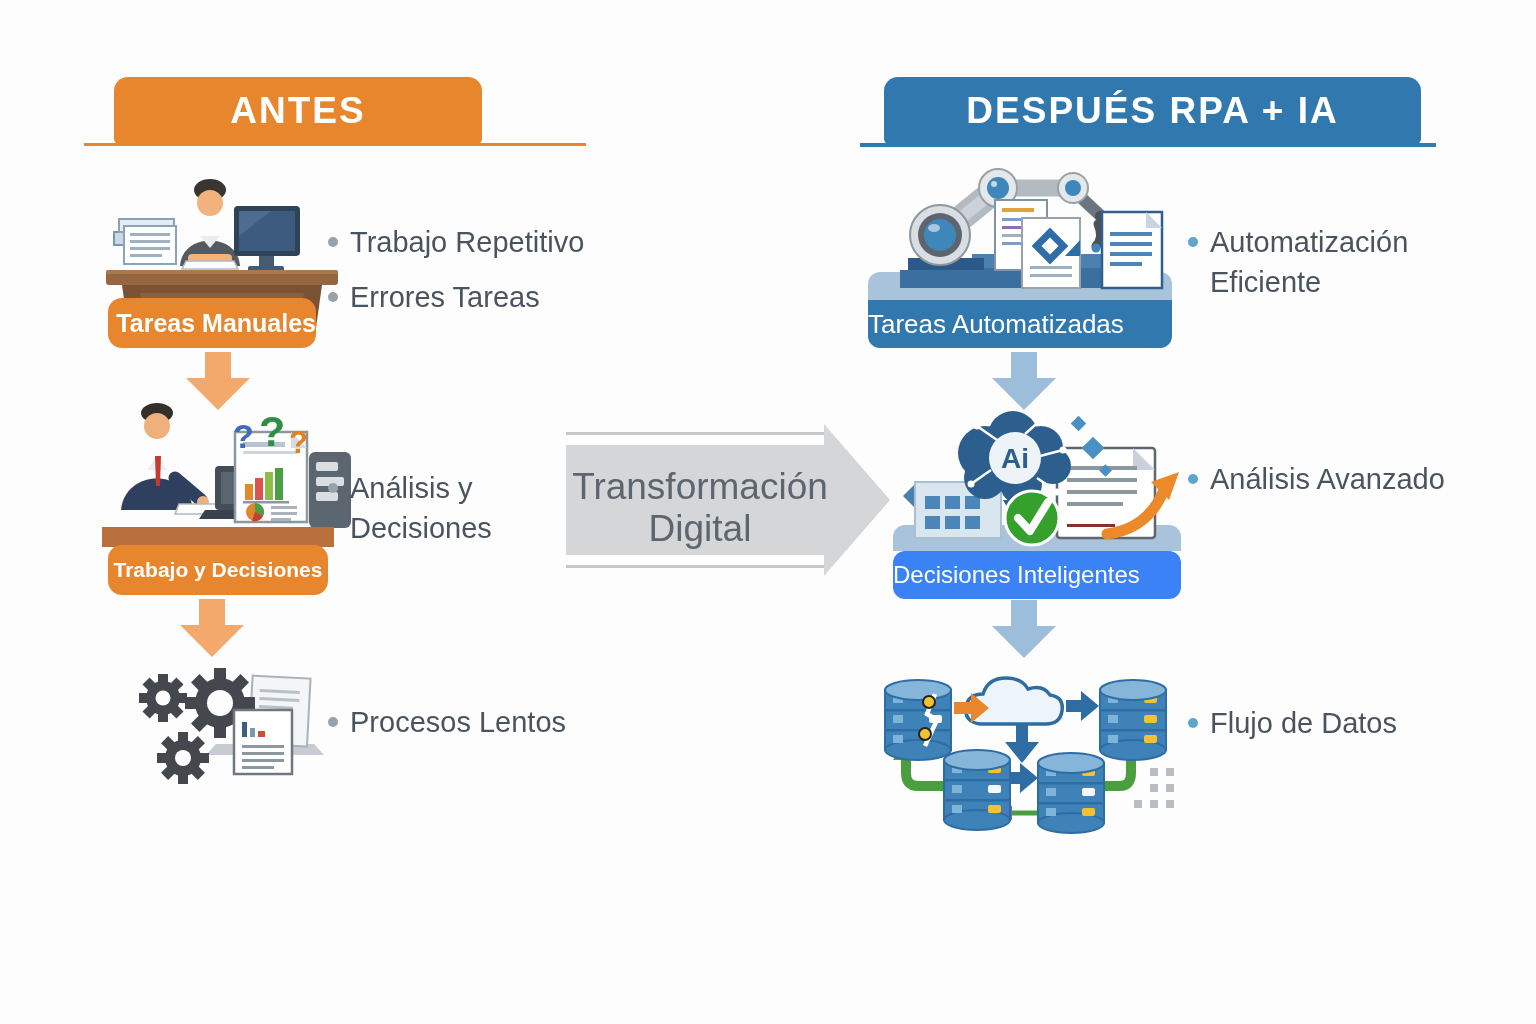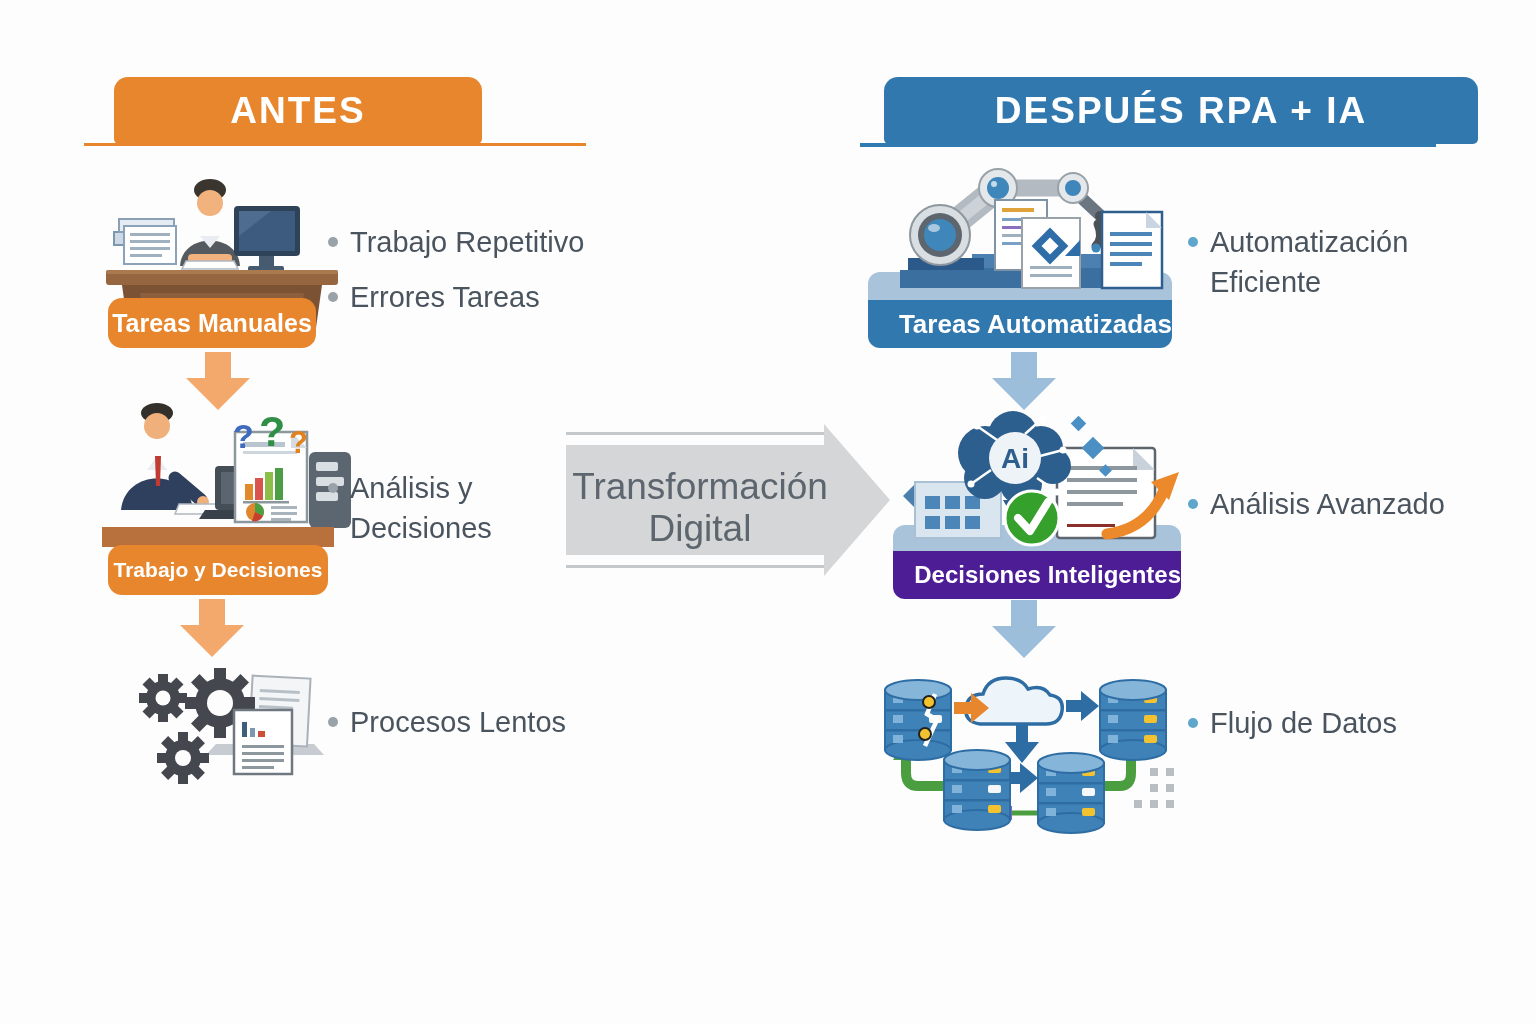--- a/index.html
+++ b/index.html
@@ -5,40 +5,40 @@
   html,body{margin:0;padding:0;background:#ffffff;}
   #canvas{position:relative;width:1536px;height:1024px;background:#fdfdfd;overflow:hidden;
           font-family:"Liberation Sans",sans-serif;}
   .abs{position:absolute;}
   .hdr{color:#fff;font-weight:bold;font-size:37px;letter-spacing:2px;text-align:center;
        border-radius:14px 14px 5px 5px;display:flex;align-items:center;justify-content:center;}
   .uline{height:3px;}
   .stepbanner{color:#fff;font-weight:bold;text-align:center;display:flex;align-items:center;
        justify-content:center;border-radius:14px;}
   .band{border-radius:12px 12px 0 0;}
-  .bannerB{color:#fff;font-weight:bold;text-align:center;display:flex;align-items:center;
-       justify-content:flex-end;border-radius:0 0 12px 12px;}
+  .bannerB{color:#fff;font-weight:normal;text-align:center;display:flex;align-items:center;
+       justify-content:flex-start;border-radius:0 0 12px 12px;}
   .bullet{display:flex;gap:12px;font-size:29px;line-height:40px;color:#4A545E;}
   .dot{width:10px;height:10px;border-radius:50%;margin-top:15px;flex:0 0 auto;}
   .dotL{background:#99A2A9;}
   .dotR{background:#5FA6CC;}
   .midtext{color:#5D666E;font-size:37px;line-height:42px;text-align:center;}
   svg{display:block;}
 </style>
 </head>
 <body>
 
 <div id="canvas">
 
   <div class="abs hdr" style="left:114px;top:77px;width:368px;height:67px;background:#E8862D;">
     <span>ANTES</span>
   </div>
   <div class="abs uline" style="left:84px;top:143px;width:502px;background:#E8862D;"></div>
 
-  <div class="abs hdr" style="left:884px;top:77px;width:594px;height:67px;background:#3178AF;">
+  <div class="abs hdr" style="left:884px;top:77px;width:537px;height:67px;background:#3178AF;">
     <span>DESPUÉS RPA + IA</span>
   </div>
   <div class="abs uline" style="left:860px;top:143px;width:576px;height:4px;background:#2E7AB1;"></div>
 
   <svg class="abs" style="left:88px;top:170px;" width="268" height="178" viewBox="0 0 268 178">
 
     <g>
       <rect x="26" y="62" width="62" height="13" fill="#cdd9e6" stroke="#7f97ad" stroke-width="2"></rect>
       <rect x="31" y="49" width="55" height="13" fill="#e4ebf2" stroke="#8aa0b5" stroke-width="2"></rect>
       <rect x="36" y="56" width="52" height="38" fill="#ffffff" stroke="#8ba3b8" stroke-width="2"></rect>
@@ -65,21 +65,21 @@
       <rect x="160" y="96" width="36" height="6" rx="2" fill="#475b70"></rect>
     </g>
 
     <g>
       <rect x="18" y="100" width="232" height="15" rx="3" fill="#95663f"></rect>
       <rect x="18" y="100" width="232" height="4" rx="2" fill="#aa7a4e"></rect>
       <polygon points="34,115 234,115 226,172 42,172" fill="#7c5234"></polygon>
       <polygon points="52,123 216,123 210,164 58,164" fill="#8d5f3c"></polygon>
     </g>
   </svg>
-  <div class="abs stepbanner" style="left:108px;top:298px;width:208px;height:50px;background:#E8862D;font-size:25px;">
+  <div class="abs stepbanner" style="left:108px;top:298px;width:208px;height:50px;background:#E8862D;font-size:25px;justify-content:flex-end;">
     <span>Tareas Manuales</span>
   </div>
 
   <div class="abs bullet" style="left:328px;top:222px;width:300px;">
     <span class="dot dotL"></span>
     <span>Trabajo Repetitivo</span>
   </div>
   <div class="abs bullet" style="left:328px;top:277px;width:300px;">
     <span class="dot dotL"></span>
     <span>Errores Tareas</span>
@@ -302,21 +302,21 @@
   <div class="abs bullet" style="left:1188px;top:222px;width:218px;">
     <span class="dot dotR"></span>
     <span>Automatización Eficiente</span>
   </div>
 
   <svg class="abs" style="left:992px;top:352px;" width="64" height="58" viewBox="0 0 64 58">
     <polygon points="19,0 45,0 45,26 64,26 32,58 0,26 19,26" fill="#9CBEDA"></polygon>
   </svg>
 
   <div class="abs band" style="left:893px;top:525px;width:288px;height:26px;background:#A9C3DB;"></div>
-  <div class="abs bannerB" style="left:893px;top:551px;width:288px;height:48px;background:#4c1d95;font-size:24px;">
+  <div class="abs bannerB" style="left:893px;top:551px;width:288px;height:48px;background:#3b82f6;font-size:24px;border-radius:12px;">
     <span>Decisiones Inteligentes</span>
   </div>
   <svg class="abs" style="left:885px;top:398px;z-index:2;" width="305" height="152" viewBox="0 0 305 152">
 
     <g>
       <polygon points="30,86 18,98 30,110" fill="#4a7fae"></polygon>
       <rect x="30" y="84" width="86" height="56" fill="#d9e6f0" stroke="#a8bfd4" stroke-width="2"></rect>
       <rect x="40" y="98" width="15" height="13" fill="#4c86b8"></rect>
       <rect x="60" y="98" width="15" height="13" fill="#4c86b8"></rect>
       <rect x="80" y="98" width="15" height="13" fill="#4c86b8"></rect>
@@ -371,21 +371,21 @@
       <path d="M222,136 C254,132 270,114 279,92" stroke="#ec8a2b" stroke-width="11" fill="none" stroke-linecap="round"></path>
       <polygon points="266,84 294,74 284,102" fill="#ec8a2b"></polygon>
     </g>
 
     <g>
       <circle cx="147" cy="120" r="27" fill="#35A02C" stroke="#ffffff" stroke-width="3"></circle>
       <path d="M133,120 L145,133 L163,104" stroke="#ffffff" stroke-width="8" fill="none" stroke-linecap="round" stroke-linejoin="round"></path>
     </g>
   </svg>
 
-  <div class="abs bullet" style="left:1188px;top:484px;width:300px;">
+  <div class="abs bullet" style="left:1188px;top:459px;width:300px;">
     <span class="dot dotR"></span>
     <span>Análisis Avanzado</span>
   </div>
 
   <svg class="abs" style="left:992px;top:600px;" width="64" height="58" viewBox="0 0 64 58">
     <polygon points="19,0 45,0 45,26 64,26 32,58 0,26 19,26" fill="#9CBEDA"></polygon>
   </svg>
 
   <svg class="abs" style="left:868px;top:650px;" width="312" height="190" viewBox="0 0 312 190">
 

